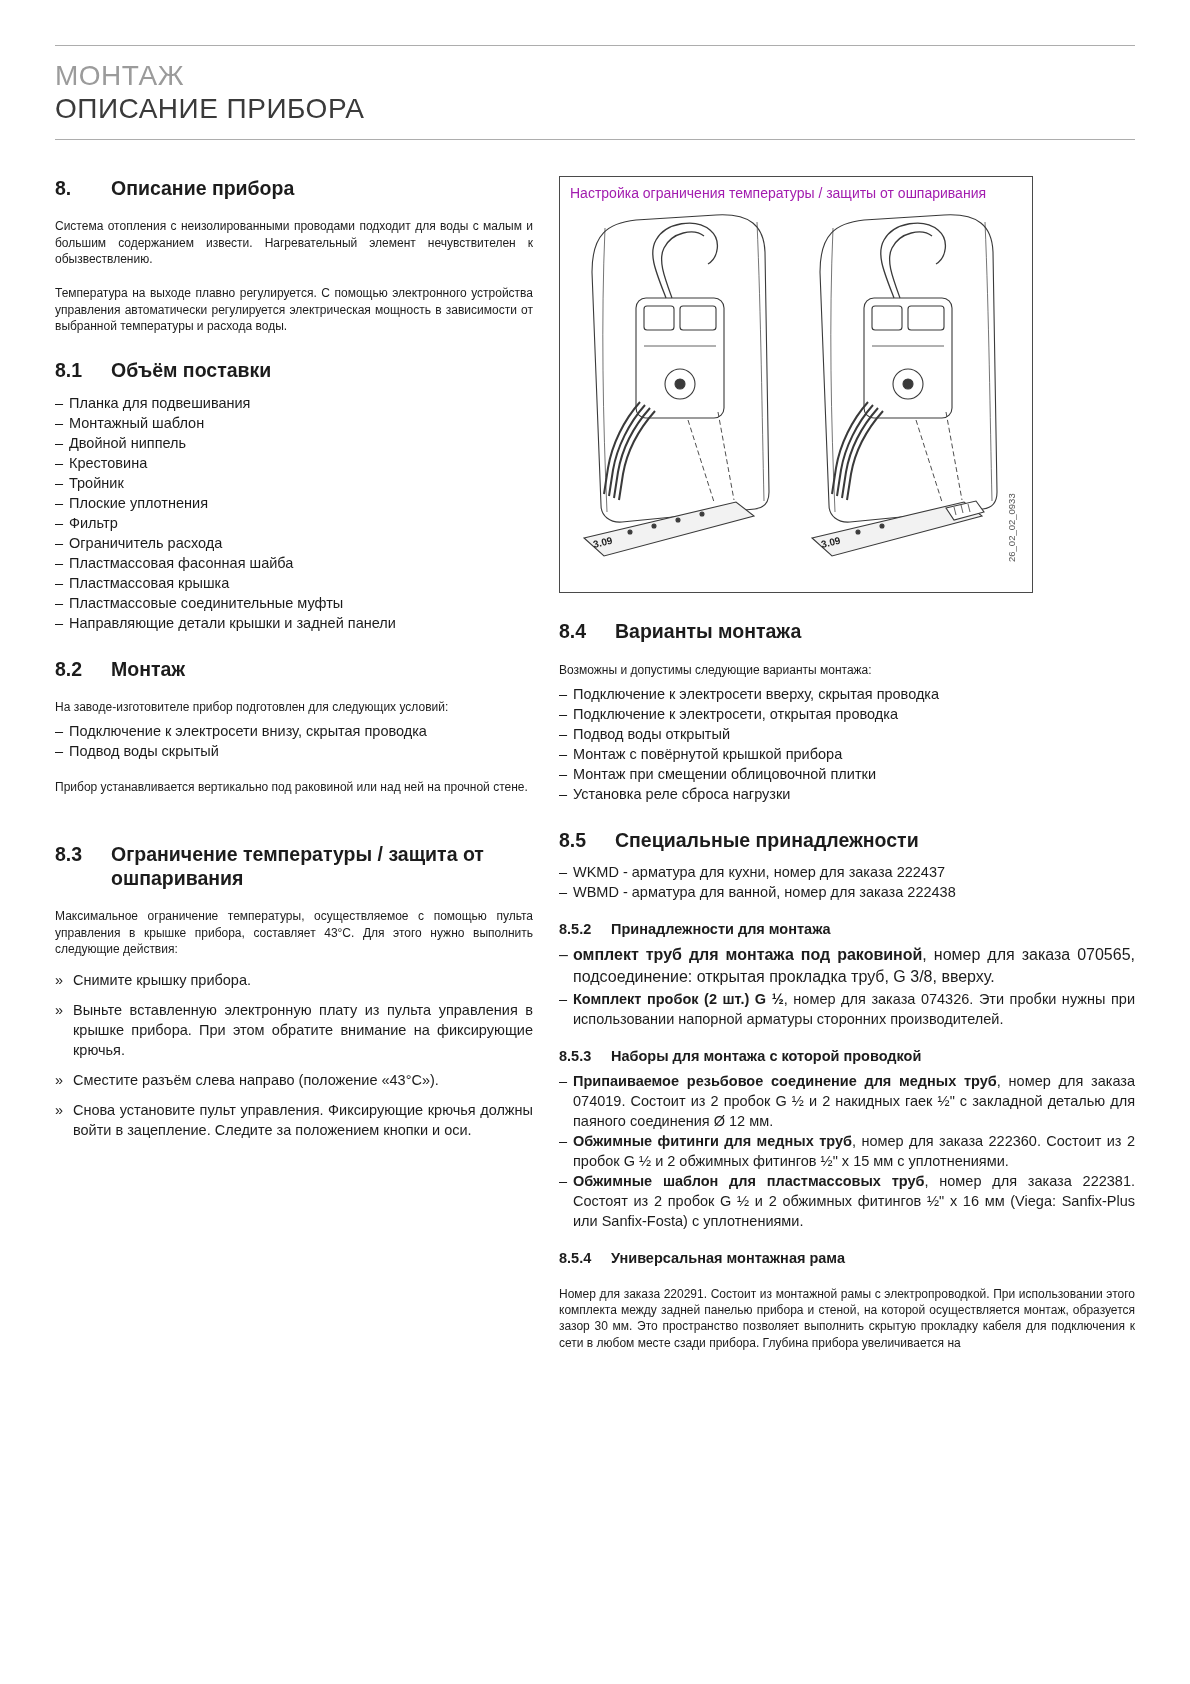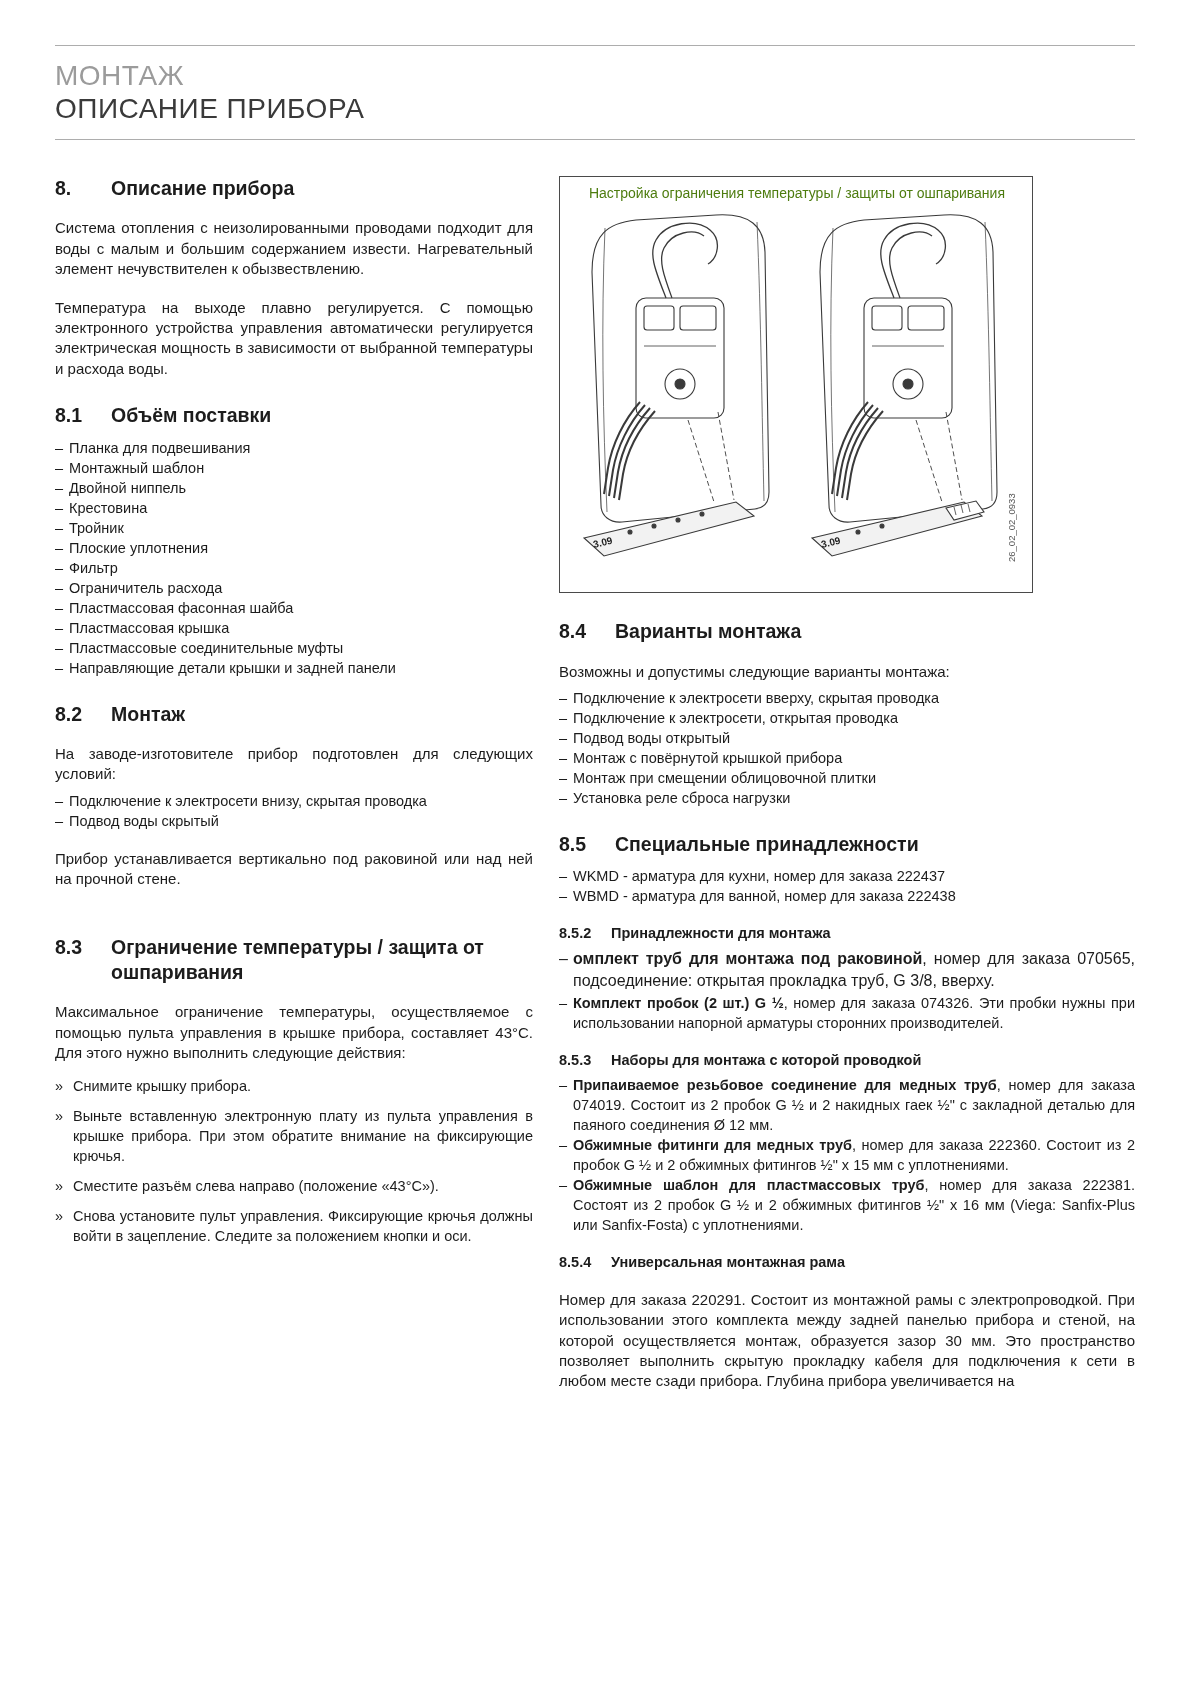--- a/index.html
+++ b/index.html
@@ -19,34 +19,34 @@
   .h2 { display:flex; font-size:19.5px; font-weight:bold; margin:24px 0 10px; line-height:1.25; }
   .h2.first { margin-top:0; }
   .h2 .hnum { width:56px; flex:0 0 56px; }
   .h2 .htext { flex:1; }
   .gap-lg { margin-top:46px; }
 
   .h3 { display:flex; font-size:14.5px; font-weight:bold; margin:18px 0 5px; line-height:1.3; }
   .h3 .hnum { width:52px; flex:0 0 52px; }
   .h3 .htext { flex:1; }
 
-  p { font-size:15px; line-height:1.36; text-align:justify; margin:18px 0 13px; }
+  p { font-size:12px; line-height:1.36; text-align:justify; margin:18px 0 13px; }
   p.tight { margin-bottom:6px; }
 
   .li { display:flex; font-size:14.5px; line-height:1.38; text-align:justify; }
   .li .marker { width:14px; flex:0 0 14px; }
   .li .li-text { flex:1; }
   .li.step { margin-bottom:10px; }
   .li.step .marker { width:18px; flex:0 0 18px; }
   .li.lg { font-size:16px; line-height:1.34; margin-bottom:2px; }
   .dash-list { margin-bottom:4px; }
   .mb { margin-bottom:10px; }
 
   .fig { border:1px solid #4a4a4a; width:474px; box-sizing:border-box; margin:0 0 26px 0; padding:6px 8px 4px 8px; }
-  .fig figcaption { font-size:14px; line-height:1.3; margin:1px 0 4px 2px; color:#4d7c0f;text-align:center; }
+  .fig figcaption { font-size:14px; line-height:1.3; margin:1px 0 4px 2px; color:#a21caf; }
   .fig svg { display:block; }
 
   .footer { position:absolute; left:55px; right:55px; top:1663px; border-top:1px solid #c4c4c4; padding-top:23px;
             display:flex; justify-content:space-between; font-family:Liberation Serif, serif; font-size:15px; color:#b0b0b0; }
   .f-page { color:#5f5f5f; }
   .f-sep { color:#b0b0b0; margin:0 6px 0 8px; }
 </style>
 </head>
 <body>
 

